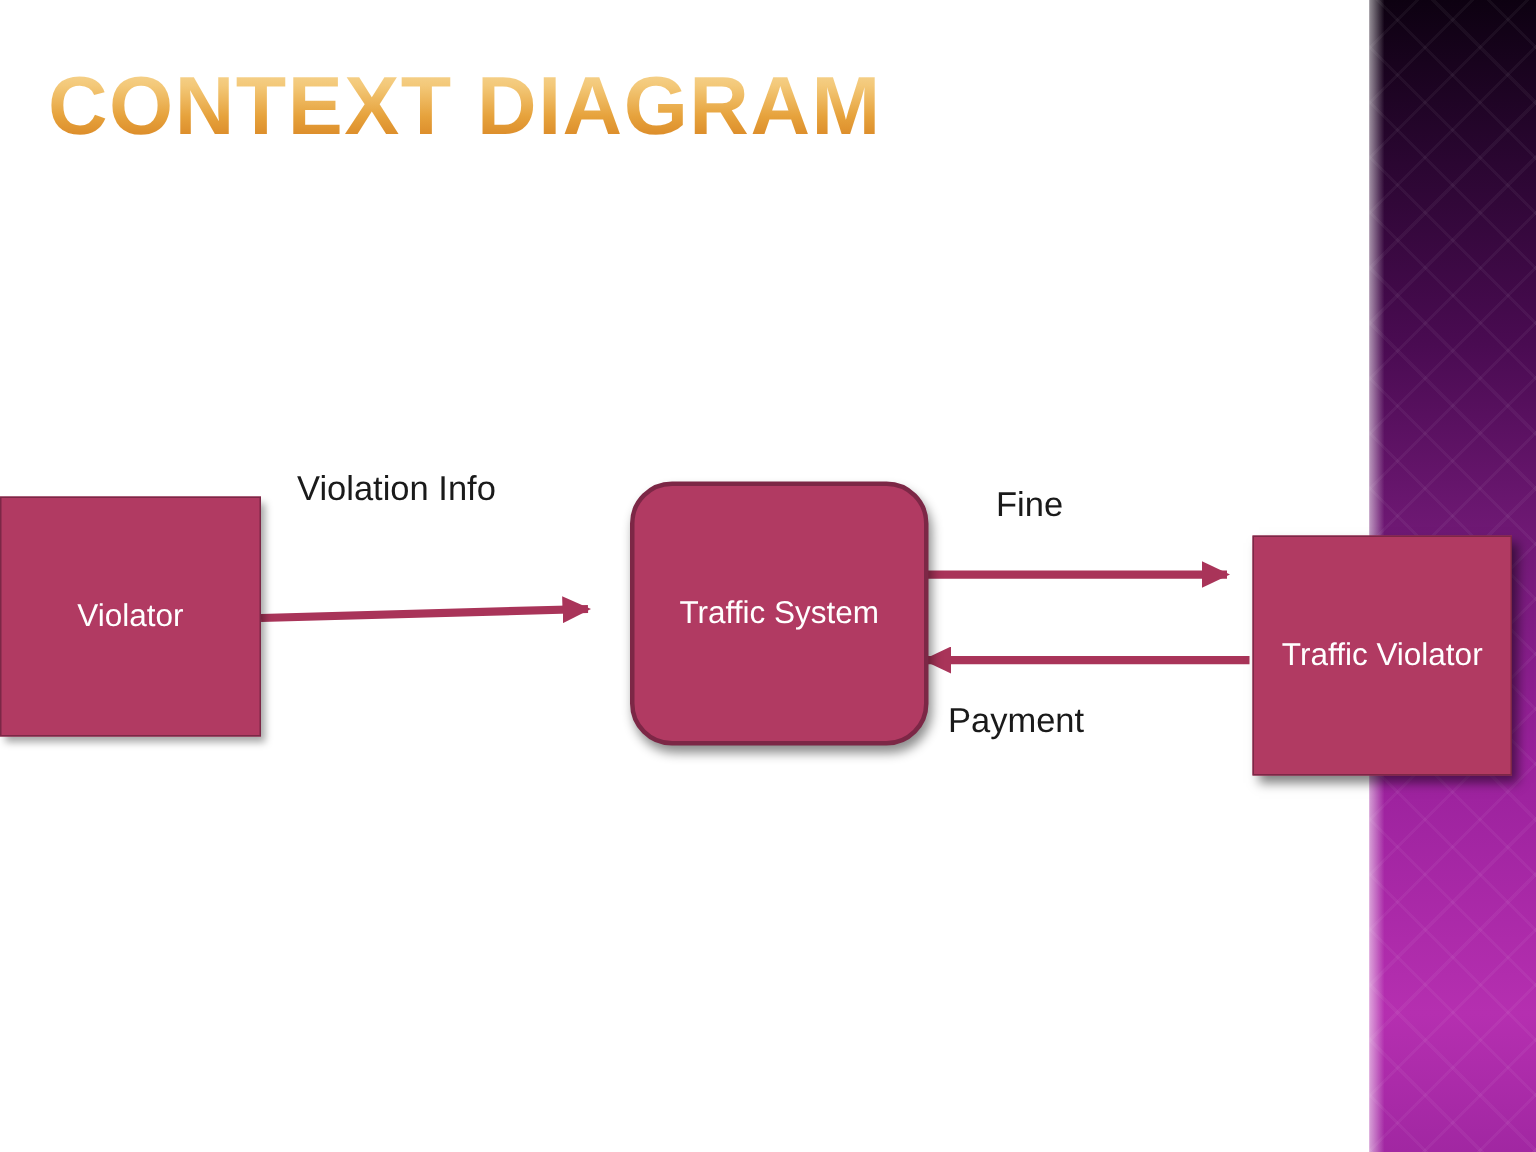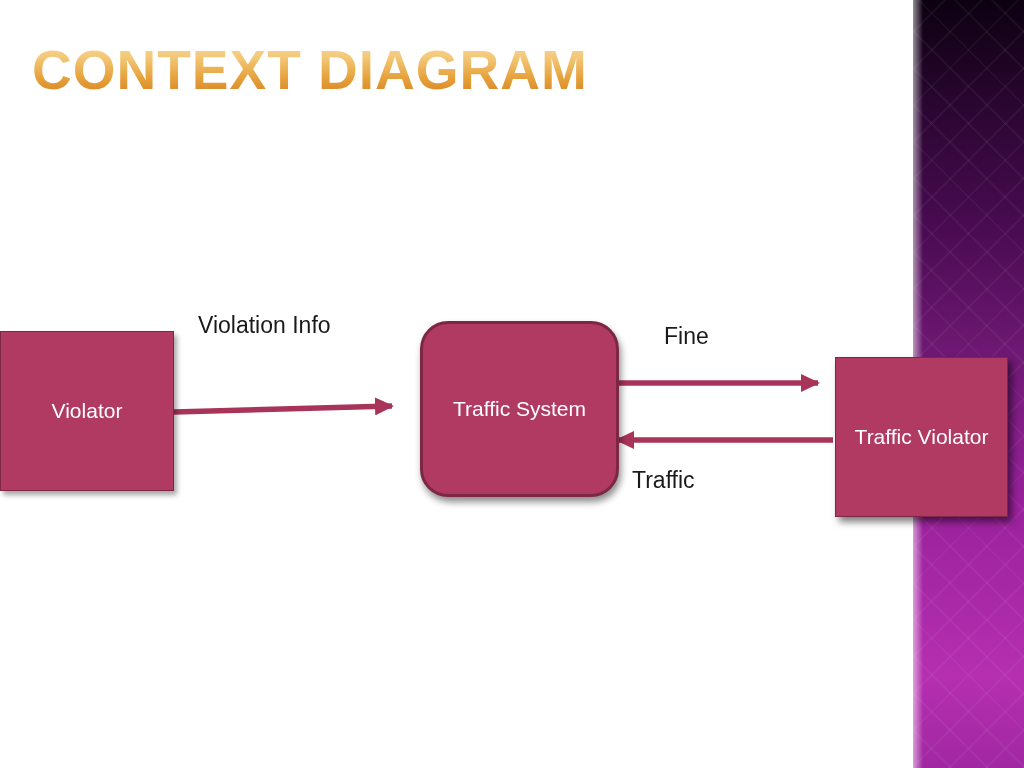--- a/index.html
+++ b/index.html
@@ -144,15 +144,15 @@
   </div>
 
   <div class="node node-violator">
     <span class="node-label">Traffic Violator</span>
   </div>
 
   <div class="edge-label lbl-violation">Violation Info</div>
 
   <div class="edge-label lbl-fine">Fine</div>
 
-  <div class="edge-label lbl-payment">Traffic</div>
+  <div class="edge-label lbl-payment">Payment</div>
 
 </div>
 
 </body></html>

